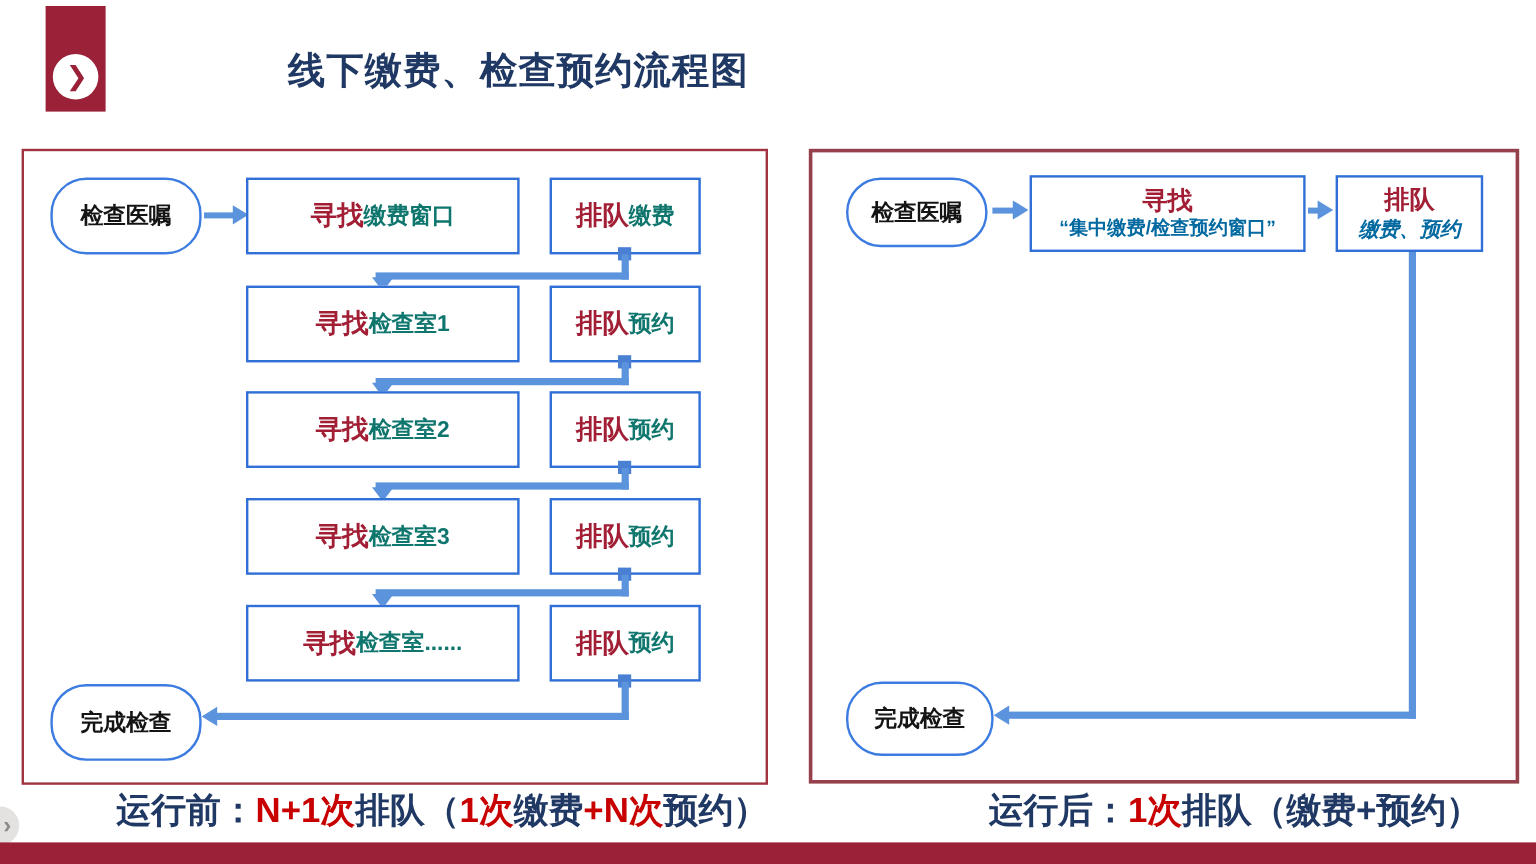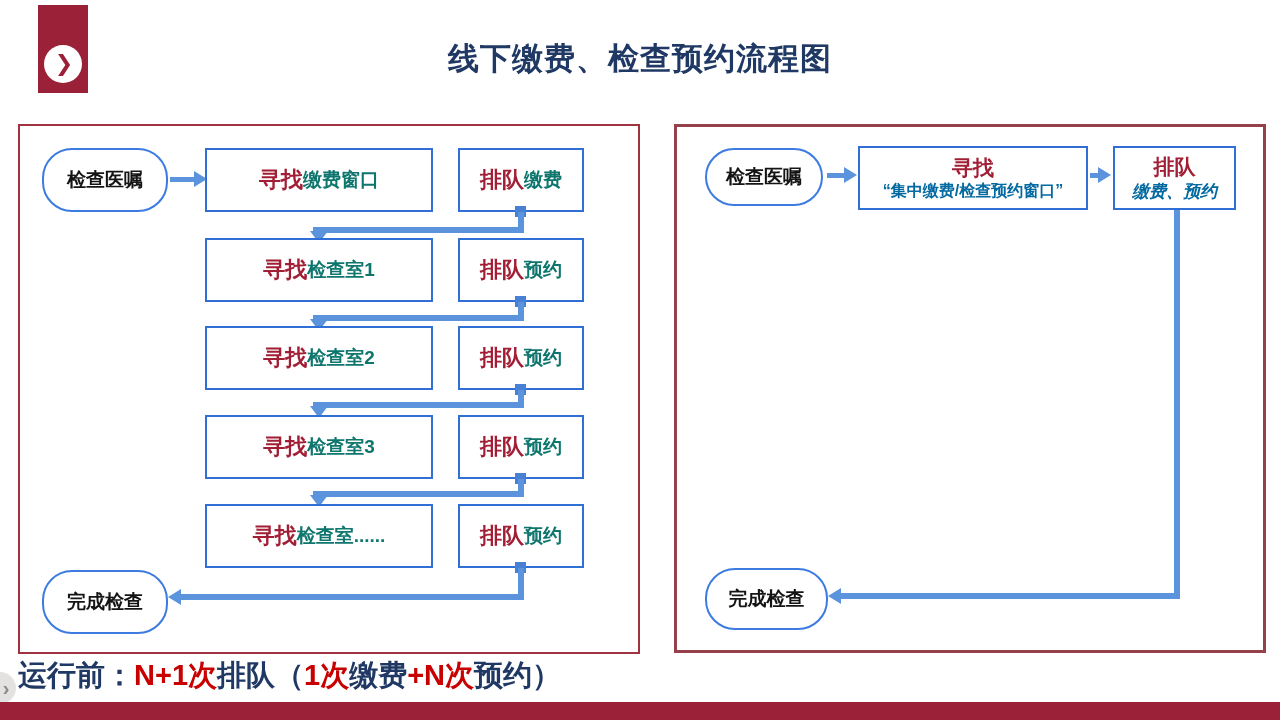--- a/index.html
+++ b/index.html
@@ -4,21 +4,21 @@
 <style>
   * { margin:0; padding:0; box-sizing:border-box; }
   body { font-family: "Liberation Sans", "DejaVu Sans", sans-serif; background:#fff; }
   .page { position:relative; width:1280px; height:720px; background:#ffffff; overflow:hidden; }
 
   
   .badge { position:absolute; left:38px; top:5px; width:50px; height:88px; background:#9A2137; }
   .badge-circle { position:absolute; left:6px; top:40px; width:38px; height:38px; background:#ffffff;
     border-radius:50%; display:flex; align-items:center; justify-content:center; }
   .badge-circle span { color:#9A2137; font-size:22px; font-weight:bold; line-height:1; transform:translateX(1px); }
-  .title { position:absolute; left:240px; top:38px; width:800px; text-align:center;
+  .title { position:absolute; left:240px; top:38px; width:800px; 
     font-size:31px; font-weight:bold; color:#1F3864; letter-spacing:1px; }
 
   
   .panel { position:absolute; background:#fff; }
   .panel-left  { left:18px;  top:124px; width:622px; height:530px; border:2px solid #A03340; }
   .panel-right { left:674px; top:124px; width:592px; height:529px; border:3px solid #96404C; }
 
   
   .node { position:absolute; background:#fff; display:flex; align-items:center; justify-content:center;
     text-align:center; }
@@ -35,21 +35,21 @@
   .h-line, .v-line { position:absolute; background:#5B93DC; }
   .nub { position:absolute; width:11px; height:11px; background:#4A80D4; }
   .arr-right { position:absolute; width:0; height:0;
     border-top:8px solid transparent; border-bottom:8px solid transparent; border-left:13px solid #5B93DC; }
   .arr-down { position:absolute; width:0; height:0;
     border-left:9px solid transparent; border-right:9px solid transparent; border-top:12px solid #5B93DC; }
   .arr-left { position:absolute; width:0; height:0;
     border-top:8px solid transparent; border-bottom:8px solid transparent; border-right:13px solid #5B93DC; }
 
   
-  .caption { position:absolute; top:656px; font-size:29px; font-weight:bold; color:#1F3864; text-align:left; }
+  .caption { position:absolute; top:656px; font-size:29px; font-weight:bold; color:#1F3864; text-align:right; }
   .caption-left { left:18px; width:622px; }
   .caption-right { left:674px; width:560px; }
   .caption .hl { color:#C80000; }
 
   
   .bottom-bar { position:absolute; left:0; top:702px; width:1280px; height:18px; background:#9A2137; }
   .nav-pill { position:absolute; left:-16px; top:672px; width:32px; height:32px; border-radius:50%;
     background:#e4e2e0; display:flex; align-items:center; justify-content:center; }
   .nav-pill span { color:#8a8a8a; font-size:20px; font-weight:bold; transform:translateX(6px); }
 
@@ -177,20 +177,23 @@
     <div class="arr-left" style="left:151px; top:461px;"></div>
 
     <div class="node rounded" style="left:28px; top:441px; width:123px; height:62px;">
       <span class="node-label">完成检查</span>
     </div>
   </div>
 
   <div class="caption caption-left">
     <span>运行前：</span><span class="hl">N+1次</span><span>排队（</span><span class="hl">1次</span><span>缴费</span><span class="hl">+N次</span><span>预约）</span>
   </div>
+  <div class="caption caption-right">
+    <span>运行后：</span><span class="hl">1次</span><span>排队（缴费+预约）</span>
+  </div>
 
   <div class="nav-pill">
       <span>›</span>
     </div>
 
 
   <div class="bottom-bar"></div>
 </div>
 
 </body></html>

